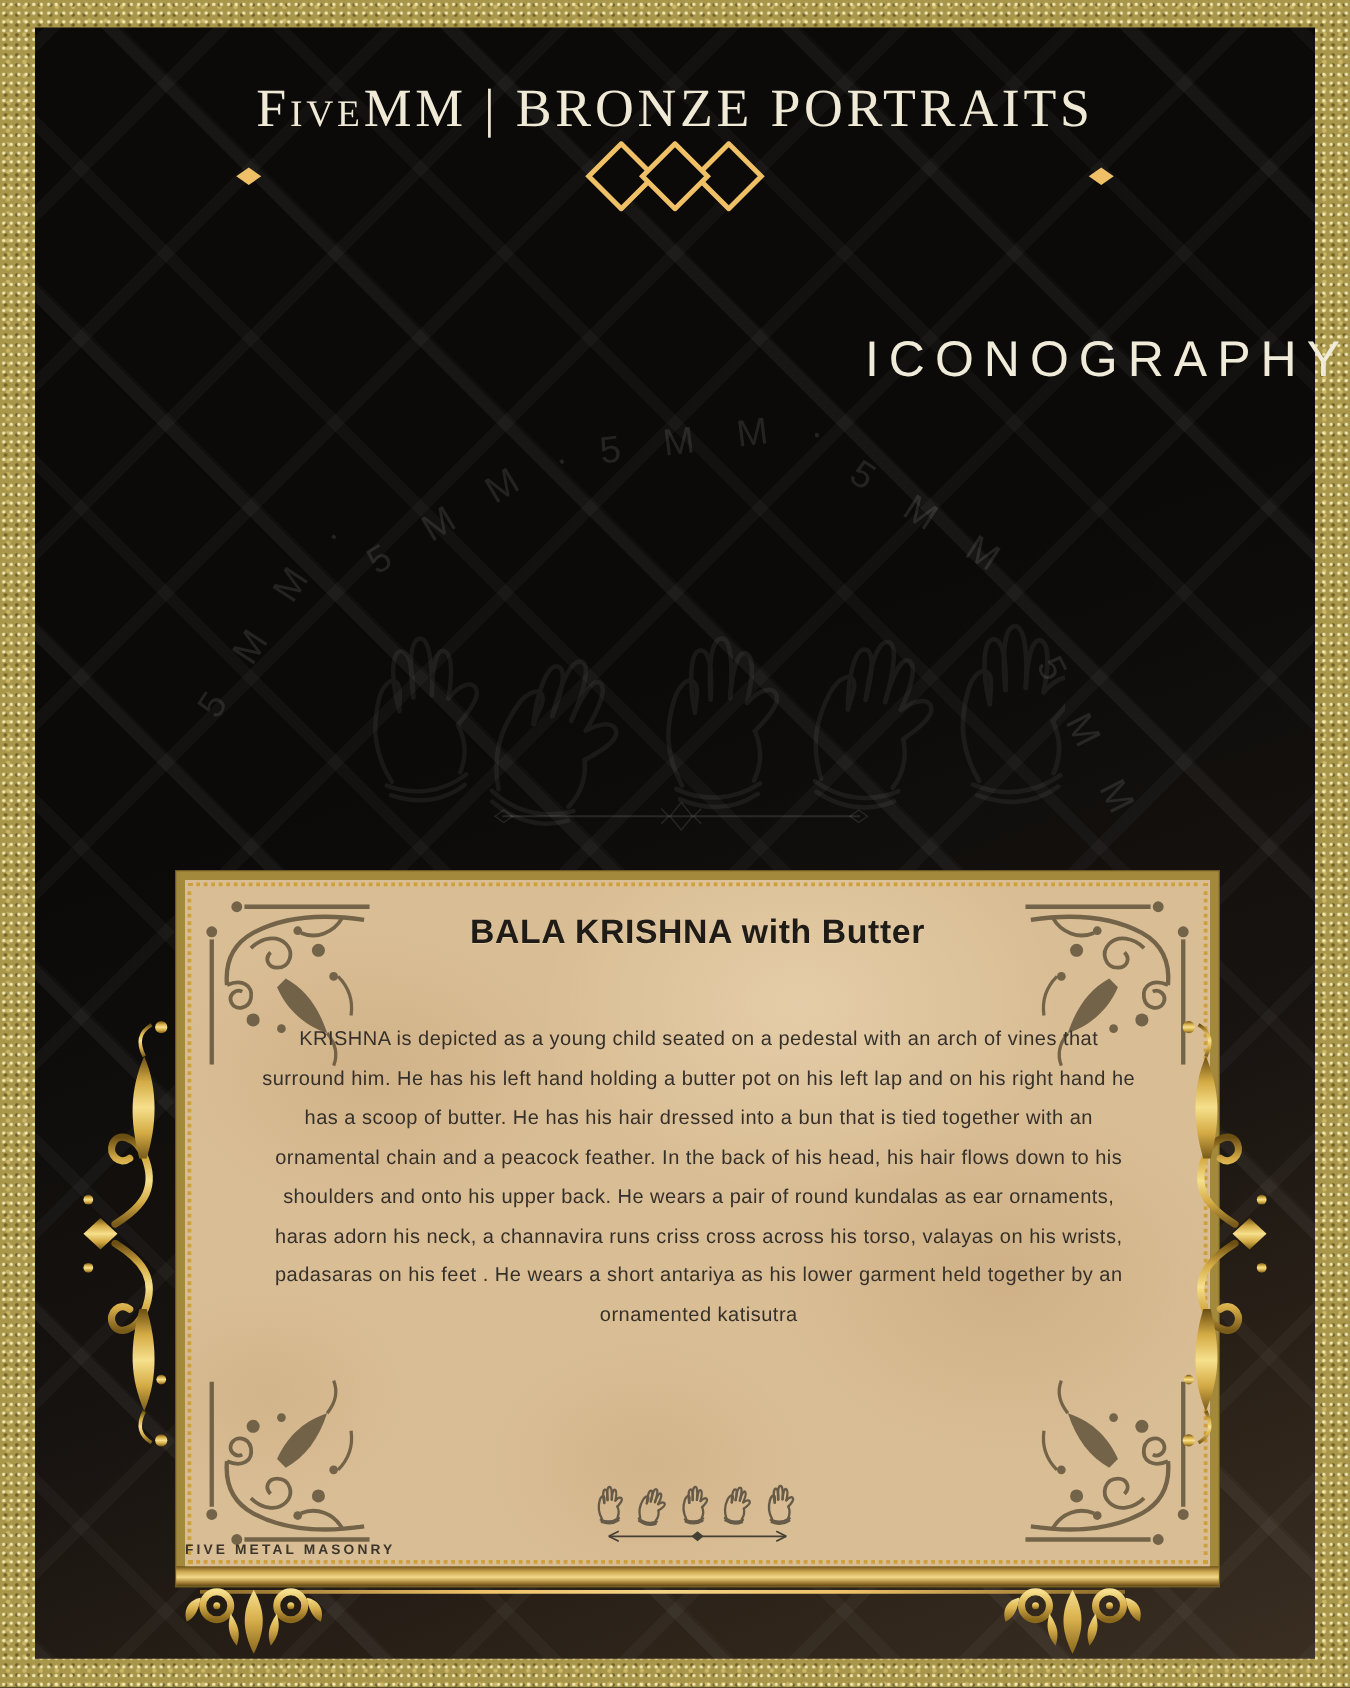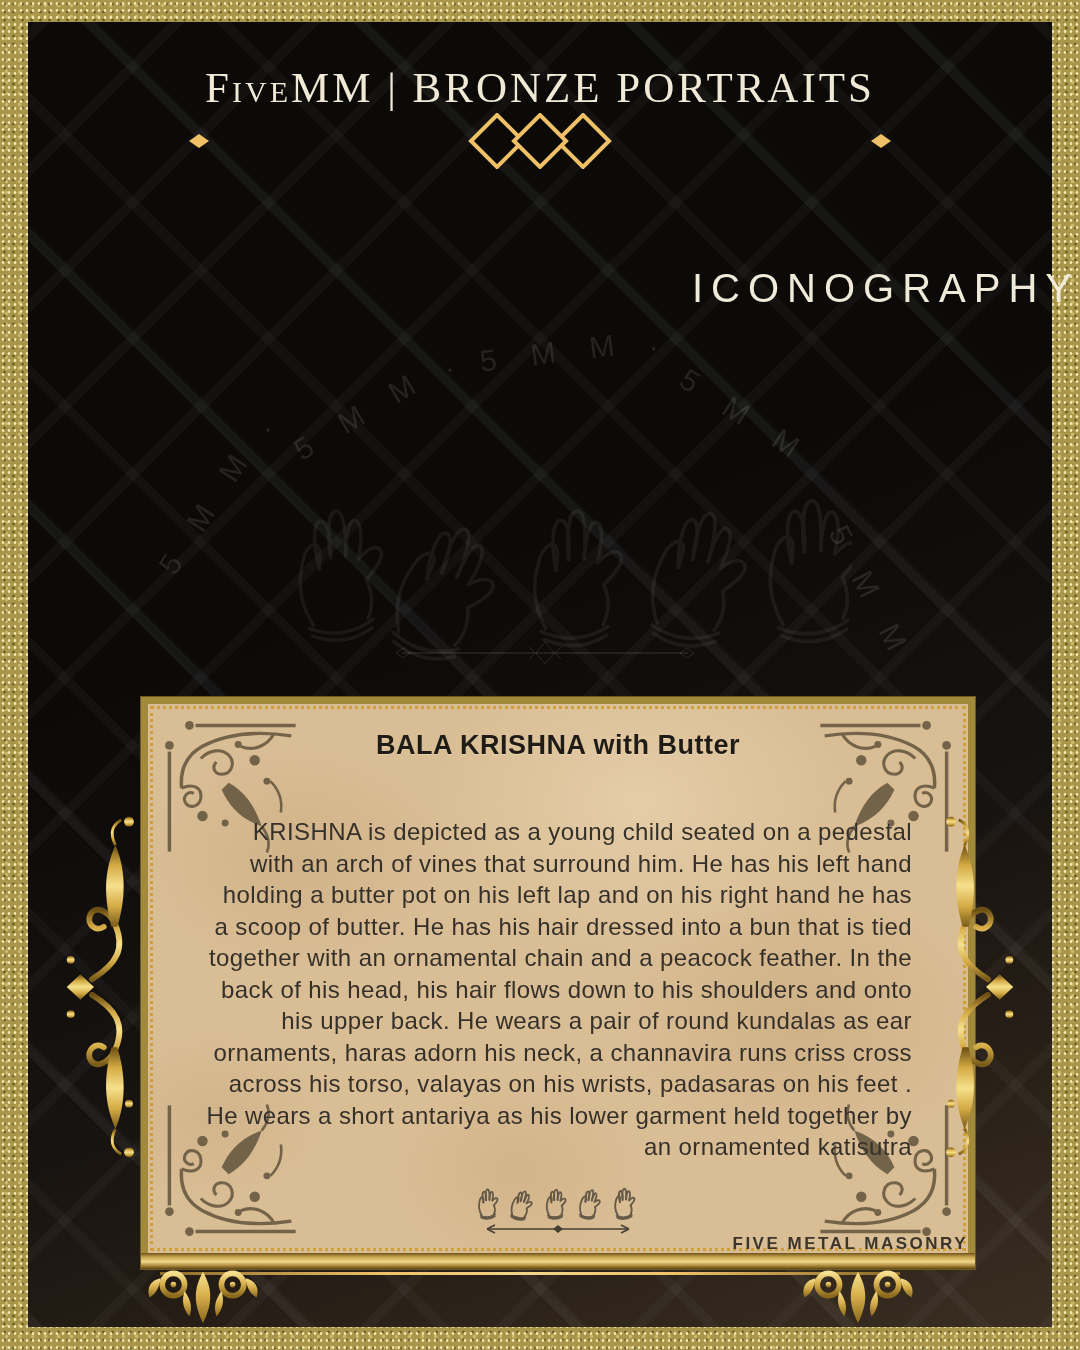--- a/index.html
+++ b/index.html
@@ -69,29 +69,29 @@
   .corner.tr{right:4px;top:4px;transform:scaleX(-1);}
   .corner.bl{left:4px;bottom:4px;transform:scaleY(-1);}
   .corner.br{right:4px;bottom:4px;transform:scale(-1,-1);}
   .card-heading{
     position:absolute;left:0;right:0;top:26px;text-align:center;
     font-size:27px;font-weight:700;color:#1f1b16;letter-spacing:.5px;
     text-shadow:0 1px 0 rgba(255,240,210,.35);
   }
   .card-body{
     position:absolute;left:58px;right:56px;top:112px;
-    font-size:24px;line-height:31.5px;letter-spacing:.4px;
-    color:#35302a;text-align:right;
+    font-size:16px;line-height:31.5px;letter-spacing:.4px;
+    color:#35302a;text-align:center;
   }
   .card-logo{position:absolute;left:0;right:0;top:478px;text-align:center;}
   .card-logo svg{vertical-align:top;}
   .card-logo-divider{position:absolute;left:0;right:0;top:518px;text-align:center;}
   .card-footer-brand{
-    position:absolute;left:0;right:0;top:530px;text-align:right;
-    font-size:17px;letter-spacing:2.5px;color:#3b352b;font-weight:600;
+    position:absolute;left:0;right:0;top:530px;text-align:left;
+    font-size:11px;letter-spacing:2.5px;color:#3b352b;font-weight:600;
   }
   
   .side-assembly{width:95px;height:350px;}
   .side-assembly.right{transform:scaleX(-1);}
   .fleur{width:120px;height:60px;}
   .bottom-line{left:160px;top:1272px;width:740px;height:2.5px;
     background:linear-gradient(90deg,#8a6a28,#eec169 30%,#f3d488 50%,#eec169 70%,#8a6a28);}
 </style>
 </head>
 <body>

